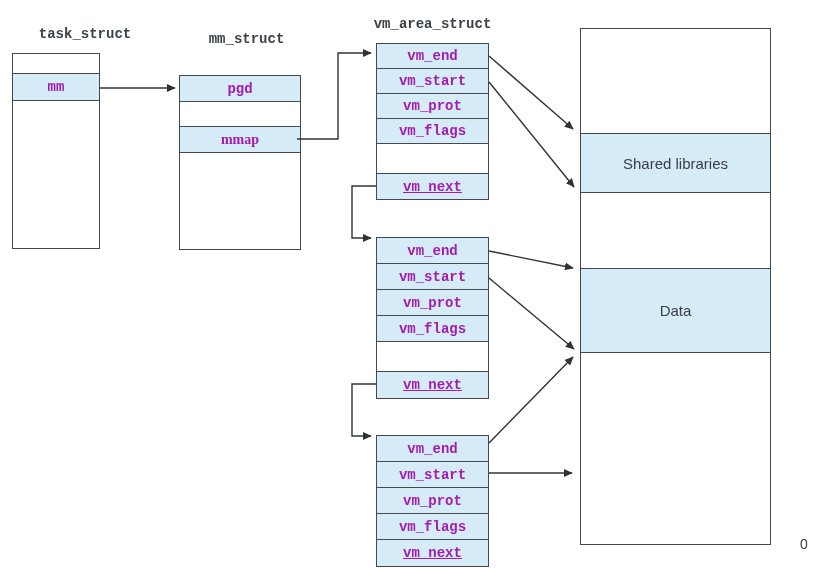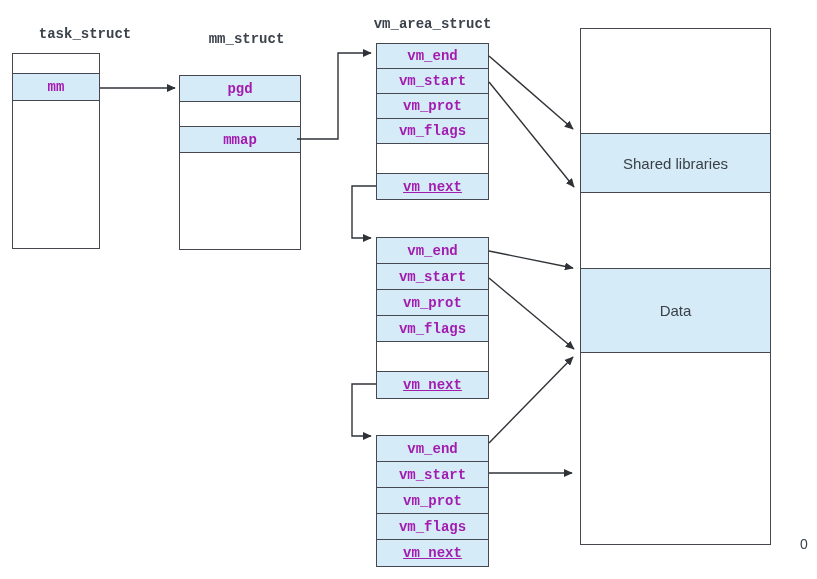--- a/index.html
+++ b/index.html
@@ -55,21 +55,21 @@
 
   <div class="box col" style="left:12px; top:53px; width:88px; height:196px;">
     <div class="row" style="height:20px;"></div>
     <div class="row hl" style="height:27px;">mm</div>
     <div class="row nb filler"></div>
   </div>
 
   <div class="box col" style="left:168px; top:75px; width:122px; height:175px;margin-left:11px;">
     <div class="row hl" style="height:26px;">pgd</div>
     <div class="row" style="height:25px;"></div>
-    <div class="row hl" style="height:26px;">mmap</div>
+    <div class="row hl" style="height:26px;font-family:Liberation Serif, serif;">mmap</div>
     <div class="row nb filler"></div>
   </div>
 
   <div class="box col" style="left:376px; top:43px; width:113px;">
     <div class="row hl" style="height:25px;">vm_end</div>
     <div class="row hl" style="height:25px;">vm_start</div>
     <div class="row hl" style="height:25px;">vm_prot</div>
     <div class="row hl" style="height:25px;">vm_flags</div>
     <div class="row" style="height:30px;"></div>
     <div class="row hl nb" style="height:25px;">vm_next</div>

